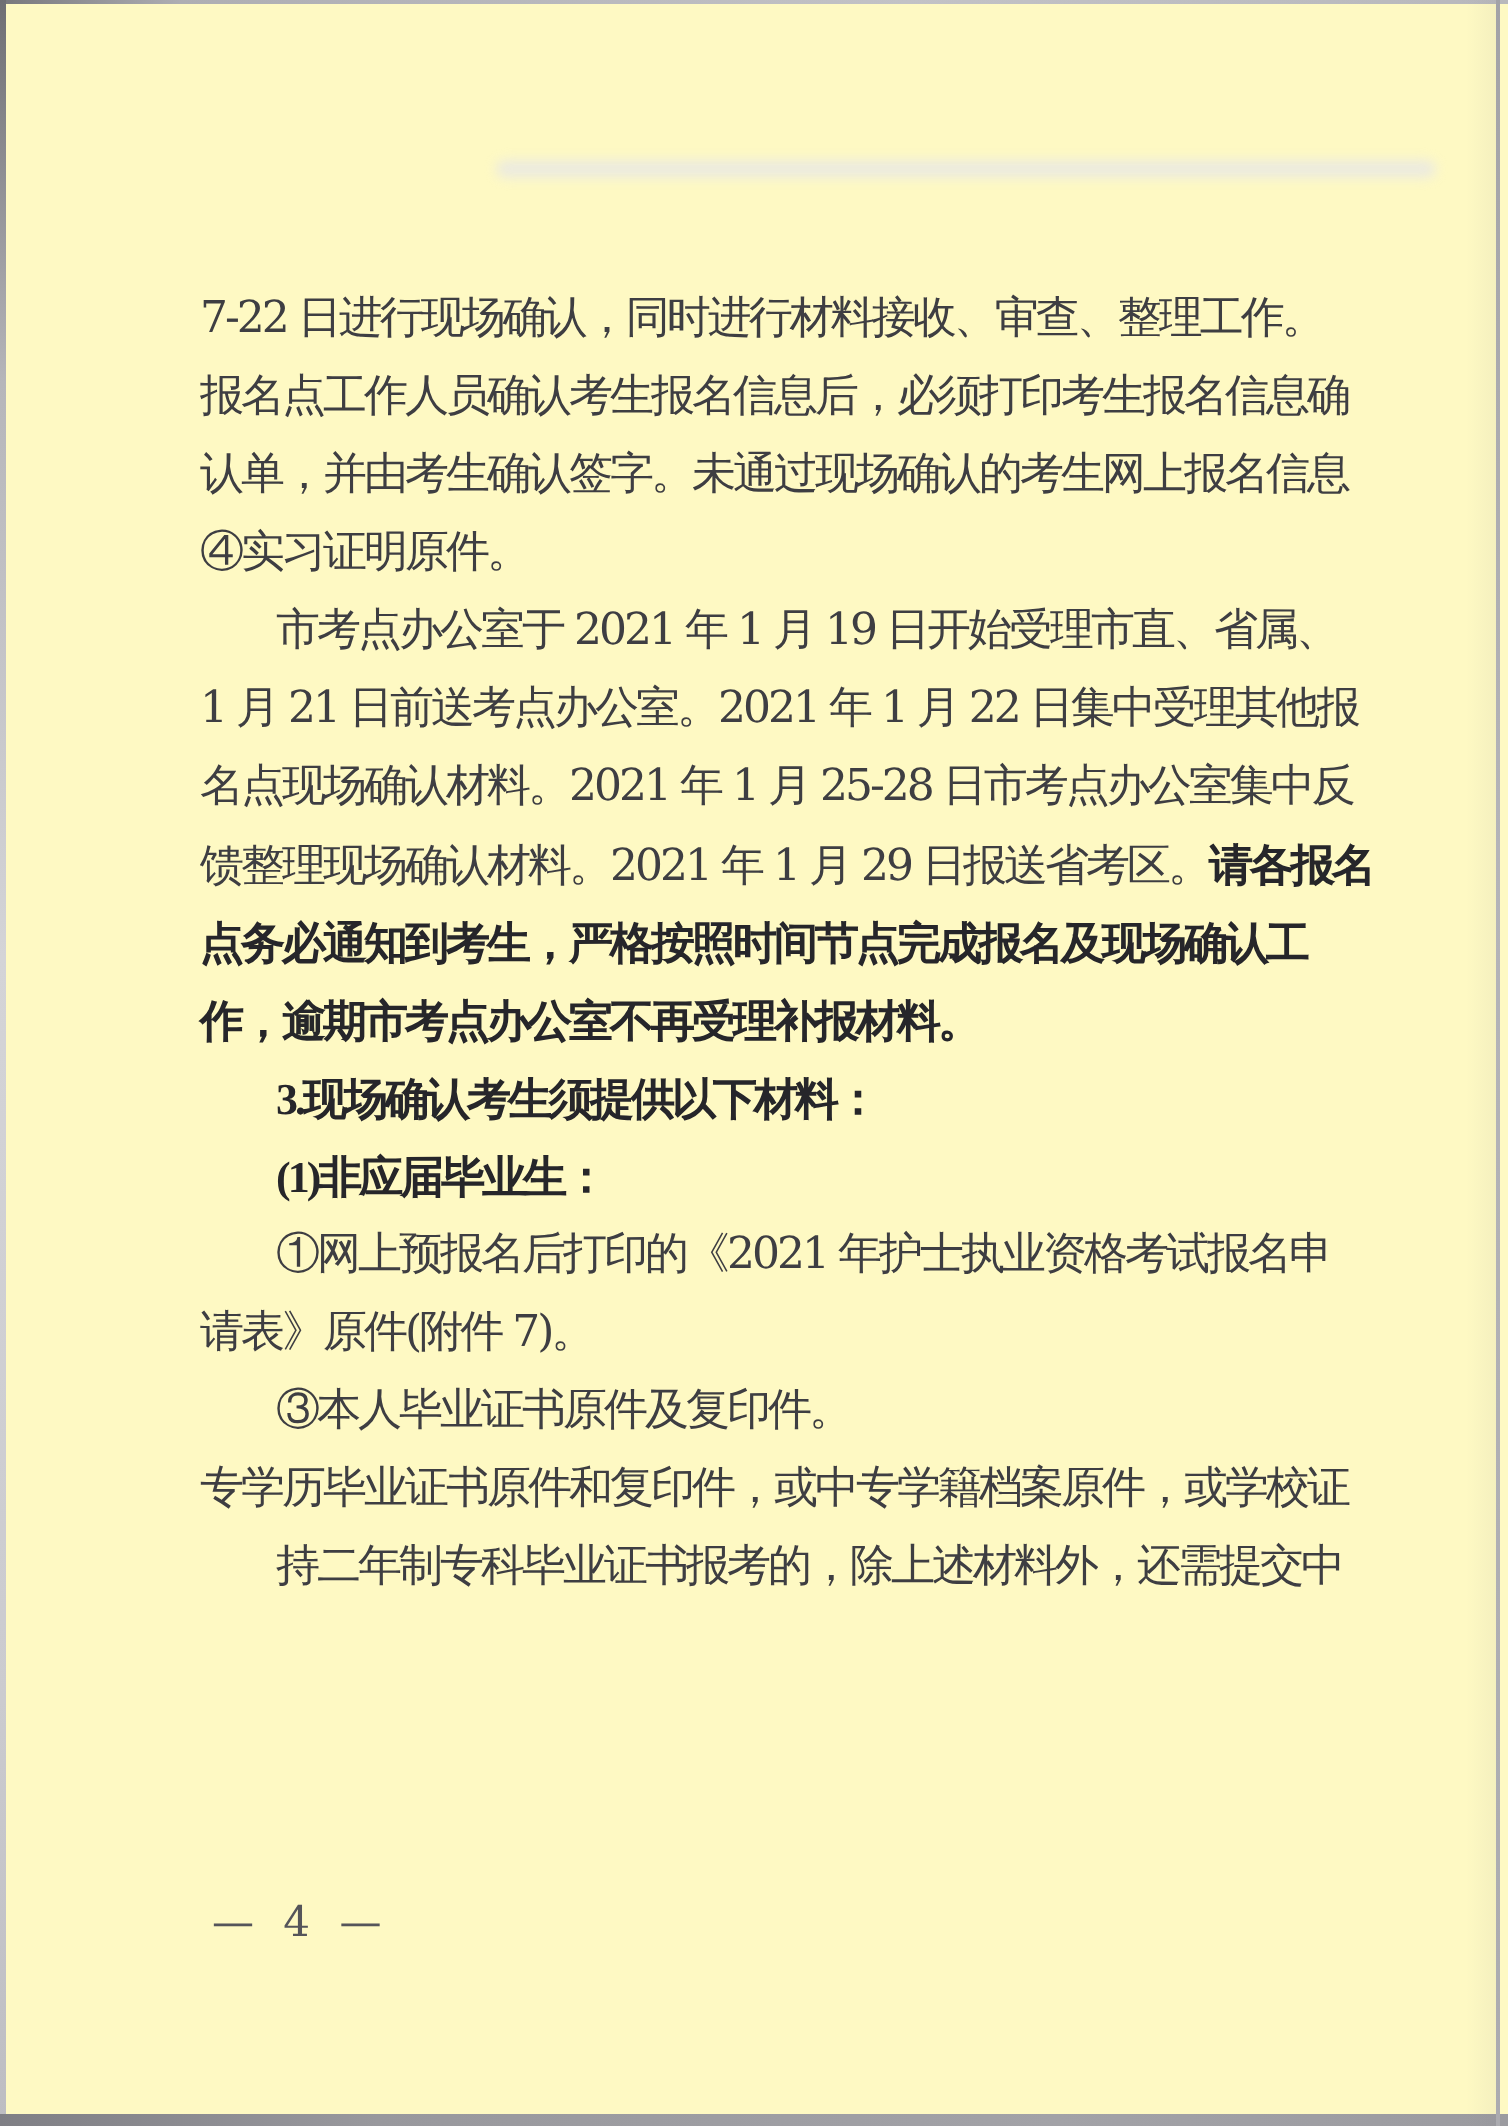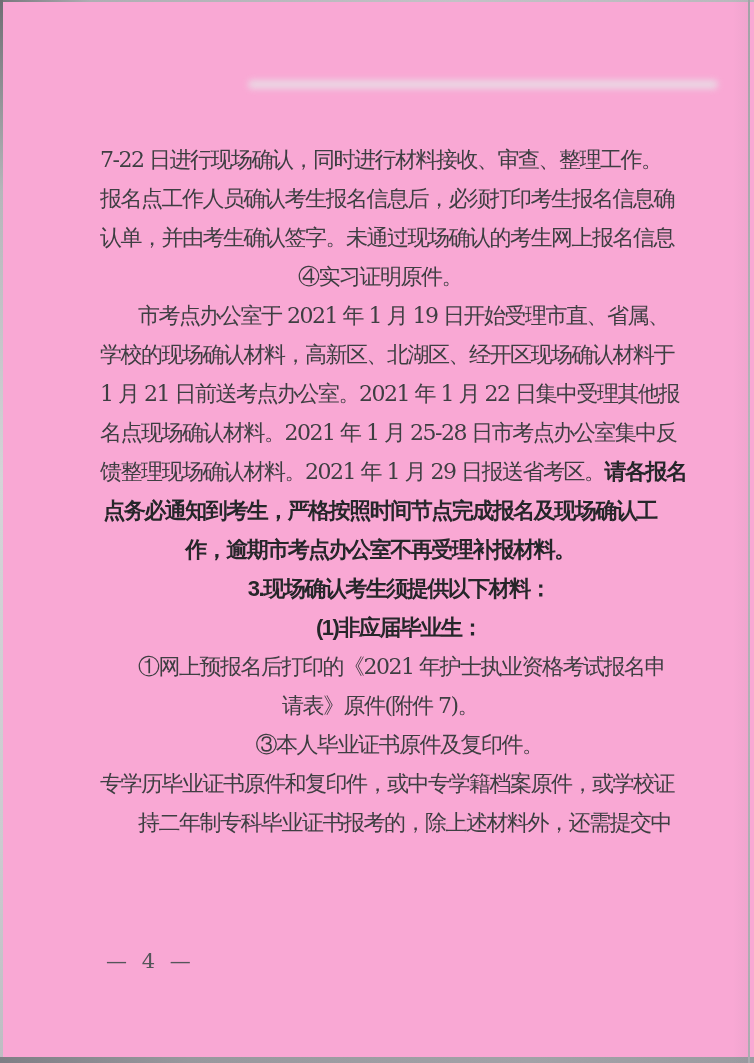--- a/index.html
+++ b/index.html
@@ -5,22 +5,21 @@
   html, body { margin: 0; padding: 0; }
   body {
     width: 754px; height: 1063px;
     background: #ffffff;
     position: relative;
     overflow: hidden;
     font-family: "DejaVu Serif", "Liberation Serif", serif;
   }
   .scan-page {
     position: absolute; inset: 0;
-    background: #f9a8d4;
-    text-align: center;
+    background: #fef9c3;
   }
   
   .edge-top {
     position: absolute; left: 0; top: 0; width: 754px; height: 2px;
     background: linear-gradient(to right, #77777c, #aeaeb3 12%, #c2c2c6 60%, #b8b8bc);
   }
   .edge-left {
     position: absolute; left: 0; top: 0; width: 3px; height: 1063px;
     background: linear-gradient(to bottom, #6e6e73, #b6b6ba 18%, #d4d4d7 45%, #cbcbcf 80%, #bdbdc2);
   }
@@ -51,21 +50,21 @@
     letter-spacing: -1.5px;
   }
   .line {
     height: 39px;
     line-height: 39px;
     white-space: nowrap;
   }
   .line.ind { text-indent: 38px; }
   .seg { }
   .seg.b {
-    font-family: Liberation Sans, sans-serif;
+    font-family: Liberation Serif, serif;
     font-weight: bold;
     color: #26262a;
   }
   .pagenum {
     position: absolute; left: 106px; top: 946px;
     font-size: 21px;
     line-height: 30px;
     color: #55555a;
     letter-spacing: 4px;
   }
@@ -76,21 +75,20 @@
 <div class="scan-page">
 
   <div class="smudge-streak"></div>
 
   <div class="doc">
       <div class="line"><span class="seg">7-22 日进行现场确认，同时进行材料接收、审查、整理工作。</span></div>
       <div class="line"><span class="seg">报名点工作人员确认考生报名信息后，必须打印考生报名信息确</span></div>
       <div class="line"><span class="seg">认单，并由考生确认签字。未通过现场确认的考生网上报名信息</span></div>
       <div class="line"><span class="seg">④实习证明原件。</span></div>
       <div class="line ind"><span class="seg">市考点办公室于 2021 年 1 月 19 日开始受理市直、省属、</span></div>
-      <div class="line"><span class="seg">学校的现场确认材料，高新区、北湖区、经开区现场确认材料于</span></div>
       <div class="line"><span class="seg">1 月 21 日前送考点办公室。2021 年 1 月 22 日集中受理其他报</span></div>
       <div class="line"><span class="seg">名点现场确认材料。2021 年 1 月 25-28 日市考点办公室集中反</span></div>
       <div class="line"><span class="seg">馈整理现场确认材料。2021 年 1 月 29 日报送省考区。</span><span class="seg b">请各报名</span></div>
       <div class="line"><span class="seg b">点务必通知到考生，严格按照时间节点完成报名及现场确认工</span></div>
       <div class="line"><span class="seg b">作，逾期市考点办公室不再受理补报材料。</span></div>
       <div class="line ind"><span class="seg b">3.现场确认考生须提供以下材料：</span></div>
       <div class="line ind"><span class="seg b">(1)非应届毕业生：</span></div>
       <div class="line ind"><span class="seg">①网上预报名后打印的《2021 年护士执业资格考试报名申</span></div>
       <div class="line"><span class="seg">请表》原件(附件 7)。</span></div>
       <div class="line ind"><span class="seg">③本人毕业证书原件及复印件。</span></div>

